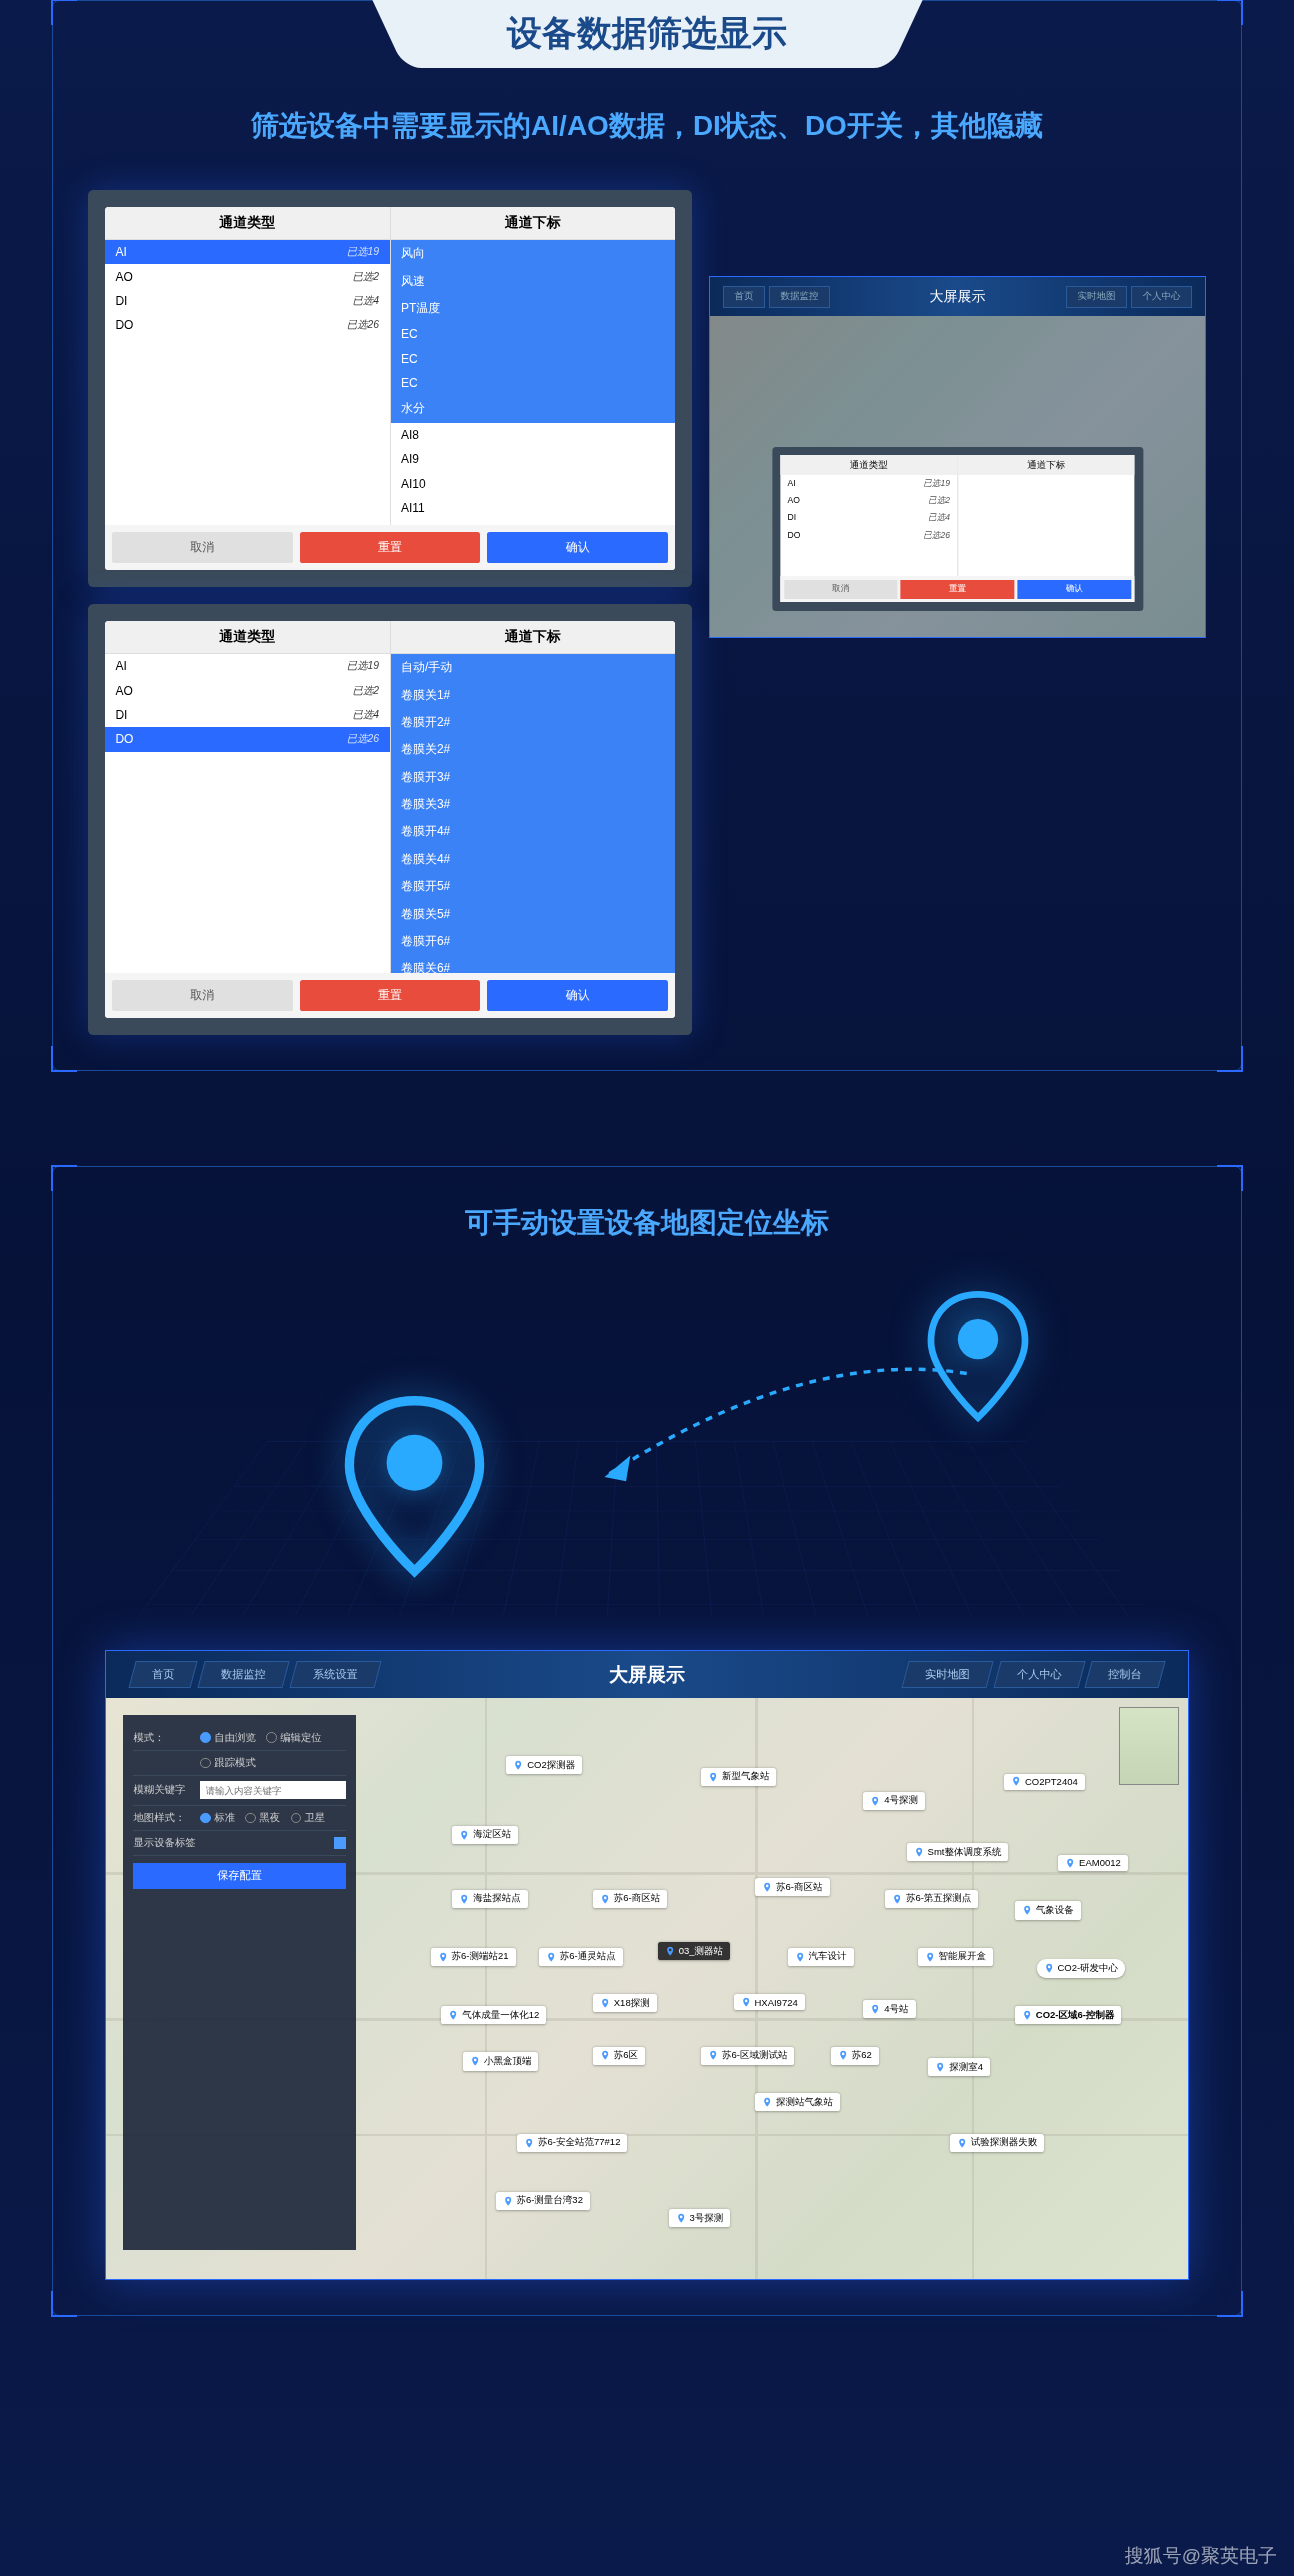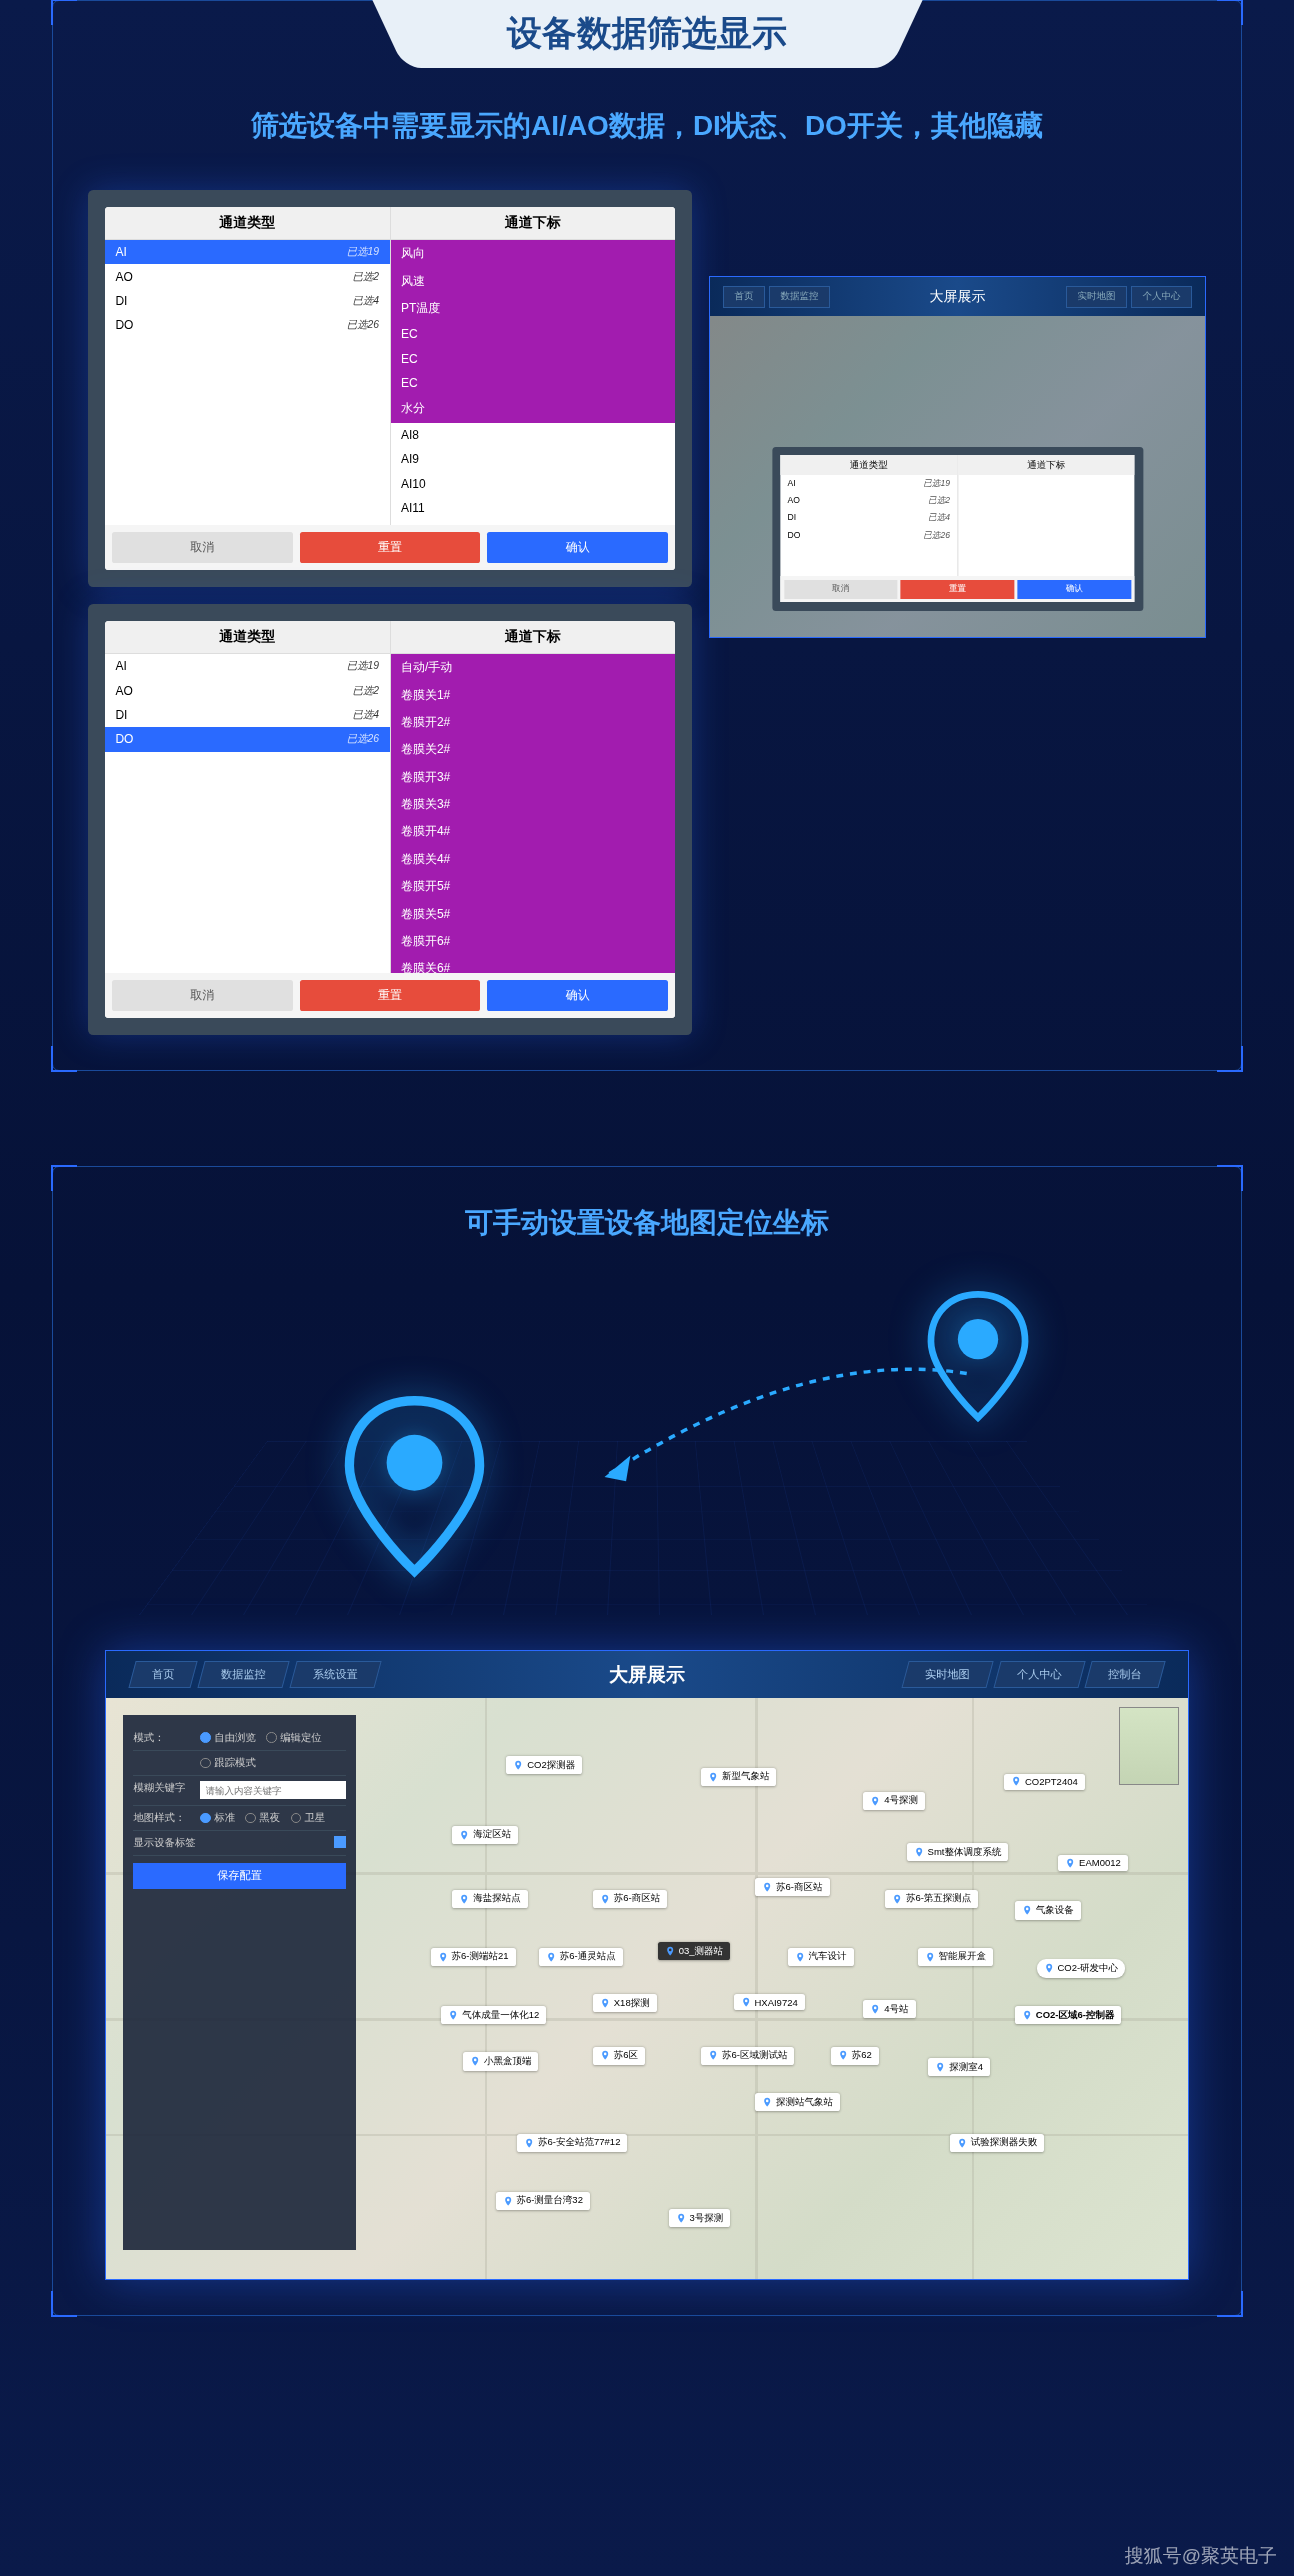--- a/index.html
+++ b/index.html
@@ -37,21 +37,21 @@
 .dialog-col { flex: 1; border-right: 0.9px solid #ddd; }
 .dialog-col:last-child { border-right: none; }
 .col-header { background: #f0f0f0; text-align: center; padding: 7px; font-size: 14px; font-weight: bold; border-bottom: 0.9px solid #ddd; }
 .col-body { height: 285px; overflow: hidden; }
 .col-body-tall { height: 319px; }
 
 .list-row { display: flex; justify-content: space-between; padding: 5.2px 10.4px; font-size: 12px; cursor: pointer; }
 .list-row.selected { background: #2a6aff; color: white; }
 .list-row .badge { font-style: italic; font-size: 10.4px; opacity: 0.8; }
 .chan-row { padding: 5.2px 10.4px; font-size: 12px; }
-.chan-row.sel { background: #a21caf; color: white; }
+.chan-row.sel { background: #3b82f6; color: white; }
 
 .dialog-footer { display: flex; gap: 7px; padding: 7px; background: #f5f5f5; }
 .dlg-btn { flex: 1; padding: 7px; text-align: center; font-size: 12px; border-radius: 2.6px; cursor: pointer; color: white; }
 .btn-cancel { background: #e0e0e0; color: #555; }
 .btn-reset { background: #e74c3c; }
 .btn-ok { background: #2a6aff; }
 
 
 .dash-preview { background: #0a2a5a; border: 0.9px solid #2a6aff; width: 100%; height: 362px; margin-top: 86px; position: relative; overflow: hidden; }
 .dash-top { height: 39px; background: linear-gradient(90deg, #0a2a5a, #1a4a8a, #0a2a5a); display: flex; align-items: center; justify-content: center; color: white; font-size: 14px; position: relative; }
@@ -93,21 +93,21 @@
 .big-tabs.right { right: 26px; }
 .big-tab { padding: 5.2px 19px; background: #1a3a6a; color: #aaccee; border: 0.9px solid #2a5a9a; transform: skewX(-15deg); cursor: pointer; }
 .big-tab span { display: inline-block; transform: skewX(15deg); }
 
 .big-map { position: absolute; top: 47px; left: 0; right: 0; bottom: 0; background: linear-gradient(135deg, #e8e4d4 0%, #d8e0d0 25%, #e4e0d4 50%, #d4dcc8 75%, #dce4d0 100%); overflow: hidden; }
 .map-roads { position: absolute; inset: 0; opacity: 0.3; }
 .road { position: absolute; background: #aa9; }
 
 
 .ctrl-panel { position: absolute; top: 17px; left: 17px; width: 233px; background: rgba(30,40,60,0.92); padding: 10.4px; font-size: 11.2px; color: #ccc; height: 535px; }
-.ctrl-row { display: flex; align-items: flex-start; gap: 7px; padding: 5.2px 0; border-bottom: 0.9px solid #3a4a5a; }
+.ctrl-row { display: flex; align-items: center; gap: 7px; padding: 5.2px 0; border-bottom: 0.9px solid #3a4a5a; }
 .ctrl-label { width: 60px; font-size: 10.4px; }
 .ctrl-opts { display: flex; gap: 10.4px; flex: 1; font-size: 10.4px; }
 .radio { display: flex; align-items: center; gap: 3.5px; }
 .radio-dot { width: 10.4px; height: 10.4px; border-radius: 50%; border: 1.7px solid #888; display: inline-block; }
 .radio-dot.on { background: #4a9aff; border-color: #4a9aff; }
 .ctrl-input { flex: 1; background: white; color: #333; padding: 3.5px 5.2px; font-size: 9.5px; border: none; }
 .ctrl-toggle { width: 12px; height: 12px; background: #4a9aff; }
 .ctrl-save { background: #2a6aff; color: white; text-align: center; padding: 5.2px; margin-top: 7px; cursor: pointer; font-size: 11.2px; }
 
 

